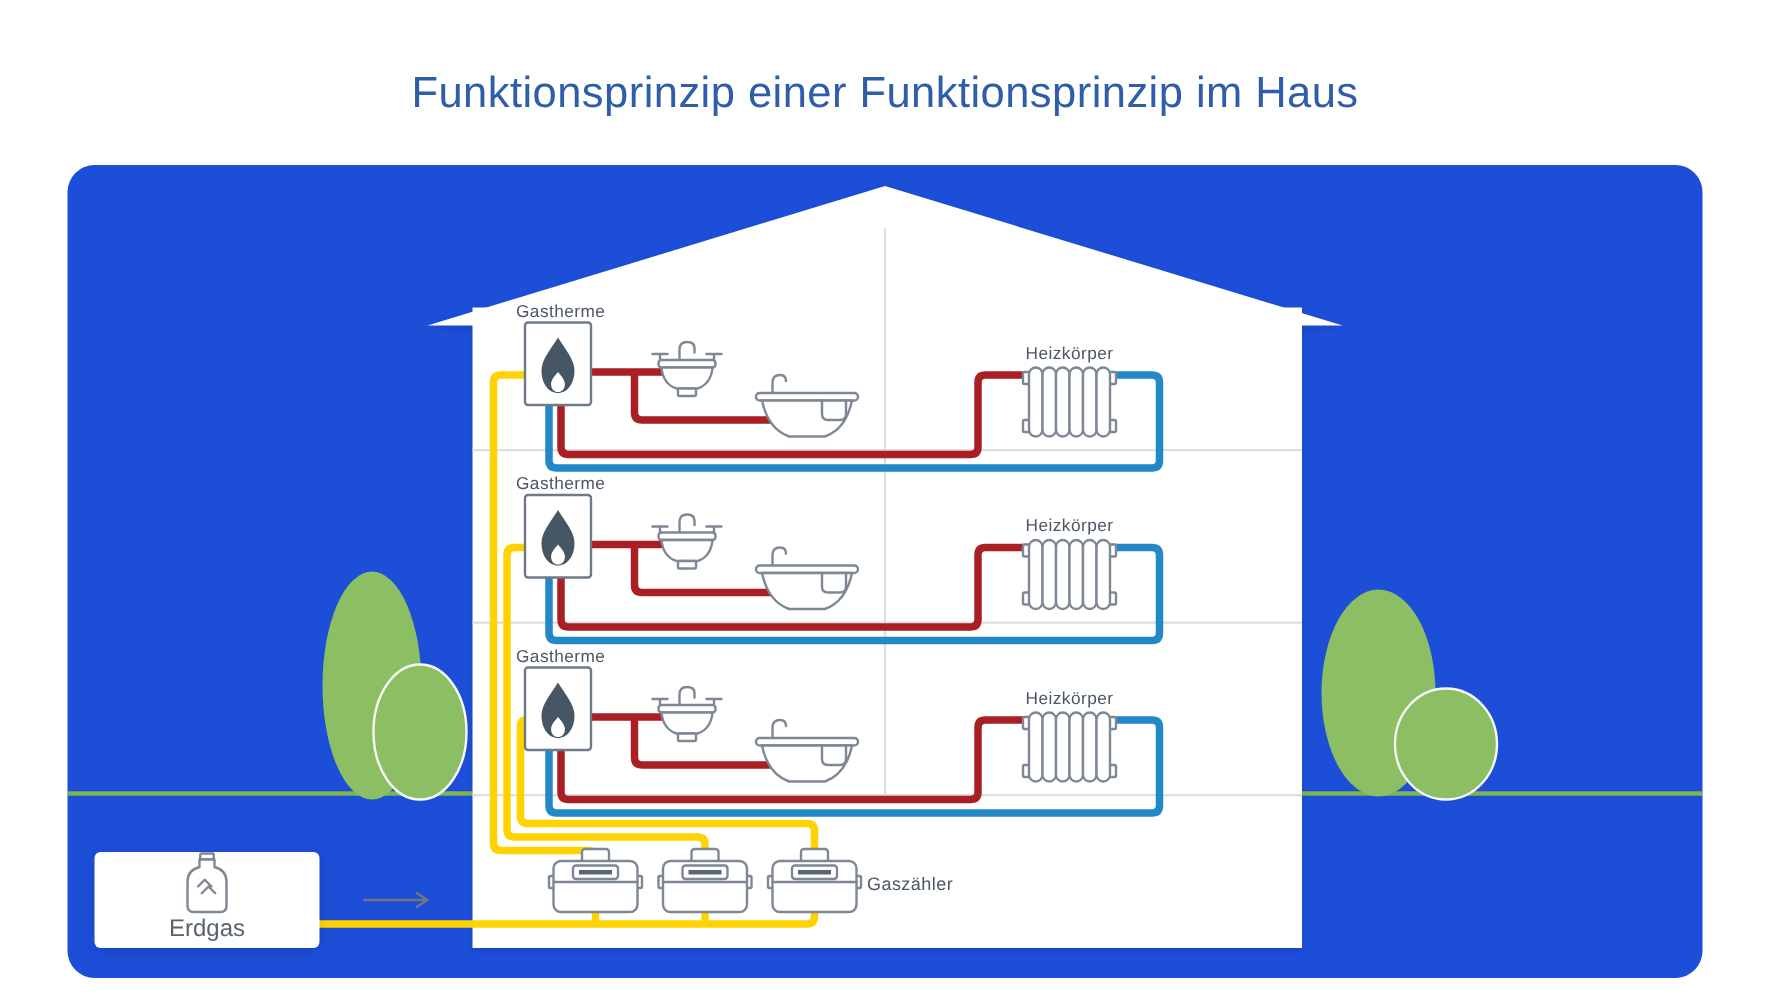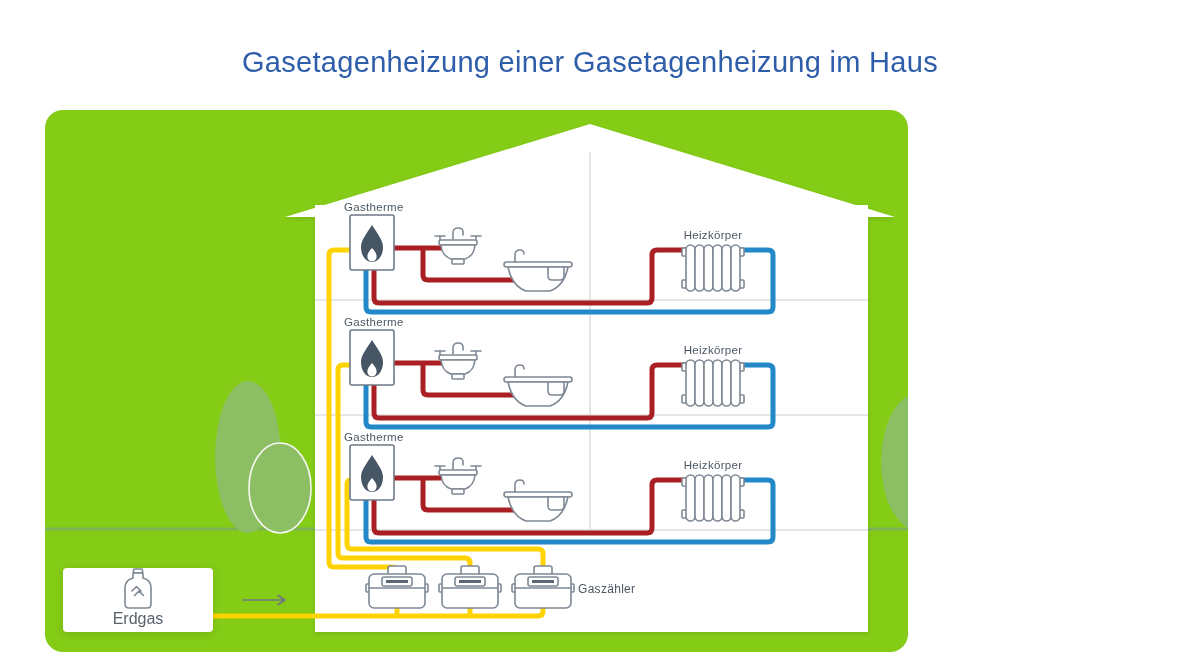--- a/index.html
+++ b/index.html
@@ -1,36 +1,36 @@
 <!DOCTYPE html>
 <html><head>
 <meta charset="utf-8">
 <style>
   html,body{margin:0;padding:0}
   body{width:1180px;height:664px;background:#ffffff;position:relative;
        font-family:"Liberation Sans",sans-serif;overflow:hidden}
   .title{position:absolute;top:46px;left:0;width:100%;text-align:center;
          font-size:29px;color:#2e5da9;letter-spacing:.3px;font-weight:400}
-  .panel{position:absolute;left:45px;top:110px;width:863px;height:542px;
-         background:#84cc16;border-radius:18px;overflow:hidden}
+  .panel{position:absolute;left:45px;top:110px;width:1090px;height:542px;
+         background:#1d4ed8;border-radius:18px;overflow:hidden}
   svg{display:block}
   .pipe{fill:none;stroke-width:5;stroke-linejoin:round}
   .icon{fill:#ffffff;stroke:#7e8894;stroke-width:1.6;stroke-linejoin:round}
   .icon-line{fill:none;stroke:#7e8894;stroke-width:1.6;stroke-linecap:round;stroke-linejoin:round}
   .unit-box{fill:#ffffff;stroke:#6e7a86;stroke-width:1.6}
   .hairline{stroke:#dcdedf;stroke-width:1.5}
   .lbl{fill:#4c5763;font-size:11.5px;letter-spacing:.3px}
   .lbl-big{fill:#59636e;font-size:16px;text-anchor:middle}
   .house-shadow{filter:drop-shadow(0 2px 2px rgba(0,0,0,.10))}
   .box-shadow{filter:drop-shadow(0 2px 4px rgba(0,0,0,.12))}
 </style>
 </head>
 <body>
 
-<div class="title">Gasetagenheizung einer Gasetagenheizung im Haus</div>
+<div class="title">Funktionsprinzip einer Funktionsprinzip im Haus</div>
 
 <div class="panel">
 <svg width="1090" height="542" viewBox="0 0 1090 542">
 
   <defs>
 
     <path id="flame" fill-rule="evenodd" d="M0,-18 C5,-10 11,-3 11,4 C11,13 6,19 0,19 C-6,19 -11,13 -11,4 C-11,-3 -5,-10 0,-18 Z
              M0,5 C2.6,8 4.6,10.4 4.6,13.2 C4.6,16.4 2.6,18.4 0,18.4 C-2.6,18.4 -4.6,16.4 -4.6,13.2 C-4.6,10.4 -2.6,8 0,5 Z" fill="#475665"></path>
 
     <g id="sink">

